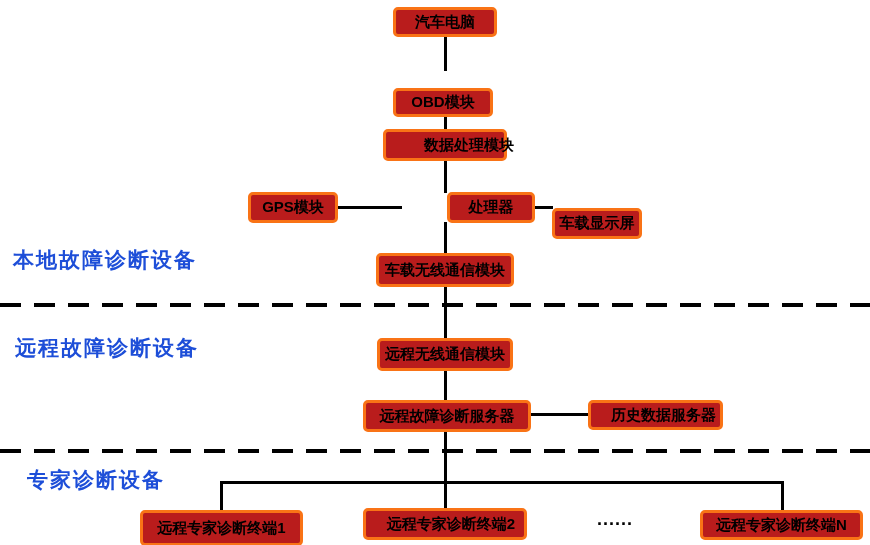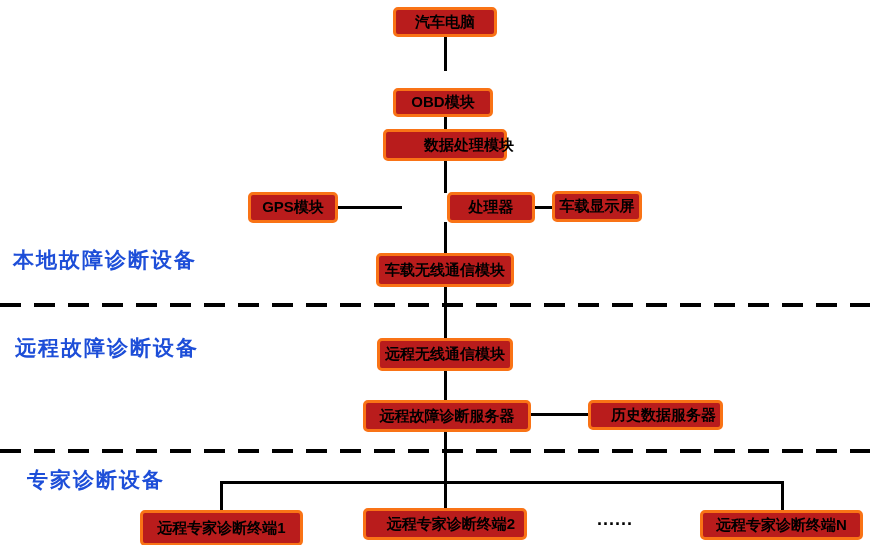--- a/index.html
+++ b/index.html
@@ -27,21 +27,21 @@
   .dots{
     position:absolute;font-weight:bold;font-size:18px;color:#000;
     letter-spacing:1px;z-index:3;
   }
   
   #n-car {left:393px;top:7px;  width:104px;height:30px;}
   #n-obd {left:393px;top:88px; width:100px;height:29px;}
   #n-dp  {left:383px;top:129px;width:124px;height:32px;padding-left:48px;}
   #n-gps {left:248px;top:192px;width:90px; height:31px;}
   #n-proc{left:401px;top:192px;width:88px; height:31px;margin-left:46px;}
-  #n-disp{left:552px;top:191px;width:90px; height:31px;}
+  #n-disp{left:552px;top:208px;width:90px; height:31px;}
   #n-vw  {left:376px;top:253px;width:138px;height:34px;}
   #n-rw  {left:377px;top:338px;width:136px;height:33px;}
   #n-rs  {left:363px;top:400px;width:168px;height:32px;}
   #n-hs  {left:588px;top:400px;width:135px;height:30px;padding-left:16px;}
   #n-t1  {left:140px;top:510px;width:163px;height:36px;}
   #n-t2  {left:363px;top:508px;width:164px;height:32px;padding-left:12px;}
   #n-tn  {left:700px;top:510px;width:163px;height:30px;}
   
   #v1{left:444px;top:36px; height:35px;}
   #v2{left:444px;top:98px; height:32px;}

